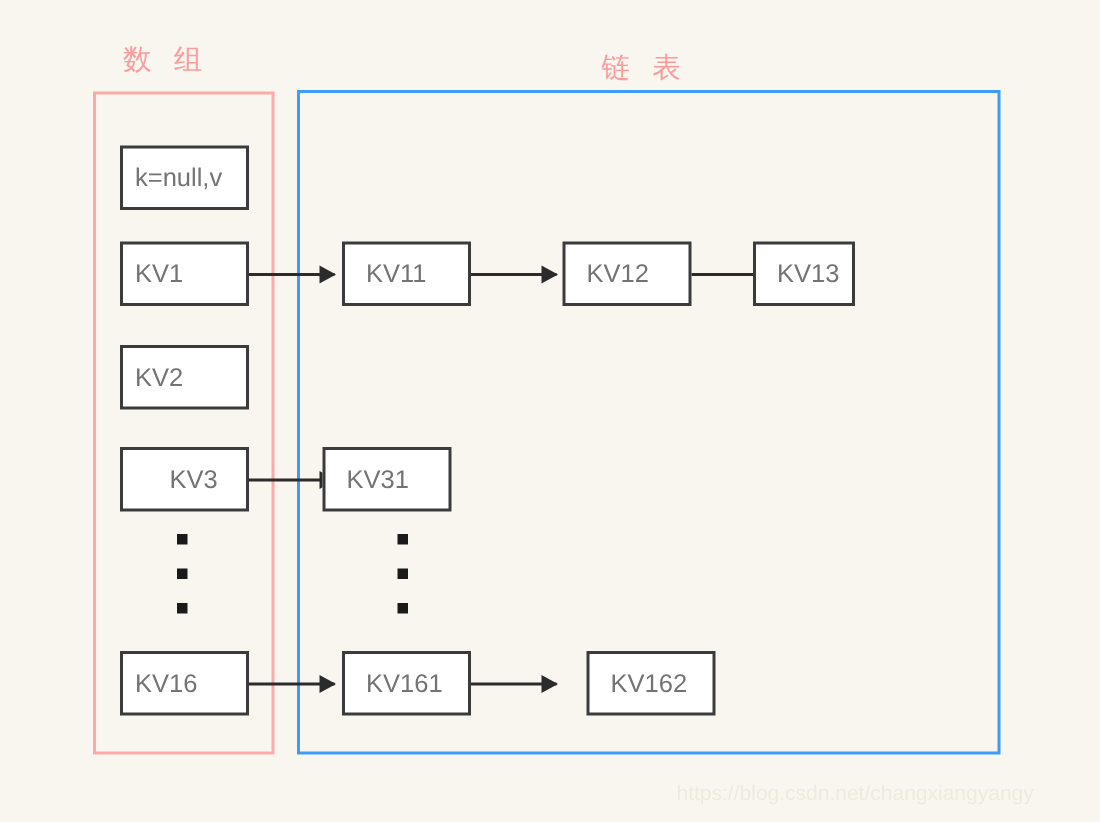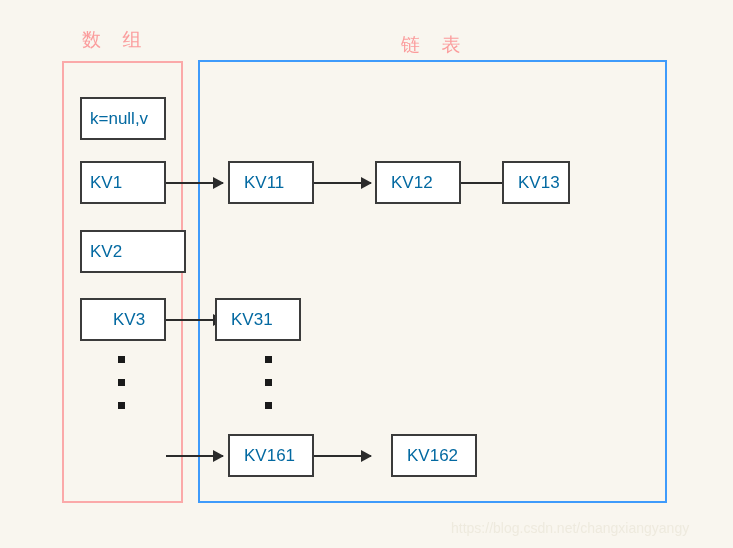--- a/index.html
+++ b/index.html
@@ -20,21 +20,21 @@
     width: 733px;
     height: 548px;
   }
   
   .section-label {
     position: absolute;
     color: #fb9c9c;
     font-size: 19px;
     letter-spacing: 5px;
     white-space: nowrap;
-    font-family: Liberation Mono, monospace;
+    font-family: Liberation Serif, serif;
   }
   #label-array { left: 82px; top: 27px; }
   #label-linkedlist { left: 401px; top: 32px; }
 
   
   .container-box {
     position: absolute;
     box-sizing: border-box;
     background: transparent;
   }
@@ -50,21 +50,21 @@
   }
 
   
   .node {
     position: absolute;
     box-sizing: border-box;
     background: #ffffff;
     border: 2px solid #3b3b3b;
     display: flex;
     align-items: center;
-    color: #0369a1;
+    color: #737373;
     font-size: 17px;
     font-family: "Liberation Sans", sans-serif;
     white-space: nowrap;
   }
   .node.array-cell {
     justify-content: flex-start;
     padding-left: 8px;
   }
   .node.chain-cell {
     justify-content: flex-start;
@@ -122,24 +122,25 @@
   <div class="section-label" id="label-array">数 组</div>
   <div class="section-label" id="label-linkedlist">链 表</div>
 
   <div class="container-box" id="array-container"></div>
   <div class="container-box" id="linkedlist-container"></div>
 
   <div class="node array-cell" style="left:80px; top:97px; width:86px; height:43px;">k=null,v</div>
 
   <div class="node array-cell" style="left:80px; top:161px; width:86px; height:43px;">KV1</div>
 
-  <div class="node array-cell" style="left:80px; top:230px; width:106px; height:43px;">KV2</div>
+  <div class="node array-cell" style="left:80px; top:230px; width:86px; height:43px;">KV2</div>
 
   <div class="node array-cell" style="left:80px; top:298px; width:86px; height:43px;padding-left:31px;">KV3</div>
 
+  <div class="node array-cell" style="left:80px; top:434px; width:86px; height:43px;">KV16</div>
 
   <div class="arrow" style="left:166px; top:182px; width:57px;"></div>
 
   <div class="node chain-cell" style="left:228px; top:161px; width:86px; height:43px;">KV11</div>
 
   <div class="arrow" style="left:314px; top:182px; width:57px;"></div>
 
   <div class="node chain-cell" style="left:375px; top:161px; width:86px; height:43px;">KV12</div>
 
   <div class="arrow" style="left:461px; top:182px; width:57px;"></div>

